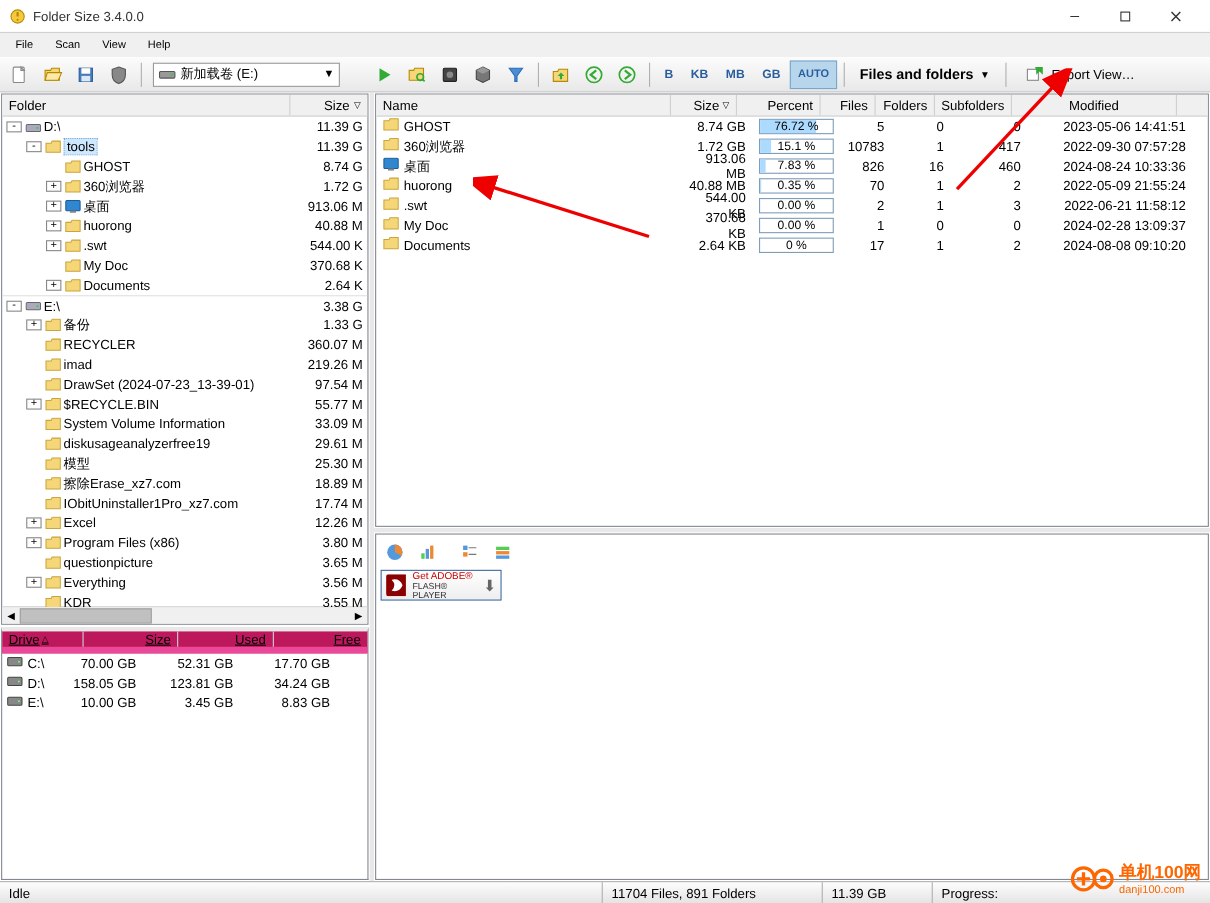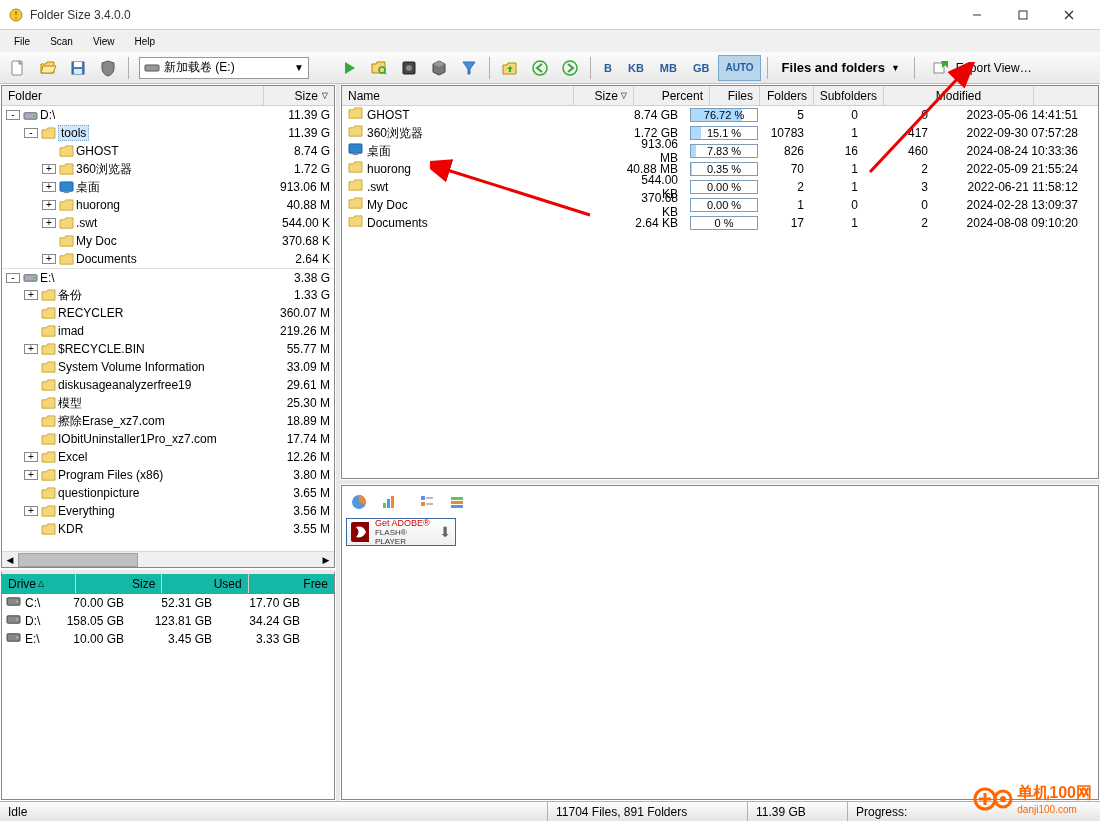--- a/index.html
+++ b/index.html
@@ -49,21 +49,21 @@
 .row .lbl { display:flex; align-items:center; overflow:hidden; }
 .row .sz { margin-left:auto; padding-right:4px; text-align:right; min-width:70px; }
 .row.sel .lbl-text { background:#cde8ff; border:1px dotted #7ba7ce; padding:0 2px; }
 .exp { width:14px; text-align:center; font-size:10px; cursor:pointer; display:inline-block; border:1px solid #888; height:10px; line-height:8px; margin-right:2px; background:#fff; user-select:none; }
 .exp.none { border:none; visibility:hidden; }
 .fic { width:16px; height:14px; display:inline-flex; align-items:center; justify-content:center; margin-right:2px; }
 .row.sep { border-top:1px solid #e0e0e0; }
 
 
 .drive-panel { height: 230px; border: 1px solid #828790; margin: 1px; display:flex; flex-direction:column; border-top: 4px solid #e8e8e8; }
-.drive-header { display:flex; background:#14b8a6; height:20px; border-bottom:1px solid #ec4899; }
+.drive-header { display:flex; background:#be185d; height:20px; border-bottom:6px solid #ec4899;text-decoration:underline; }
 .drive-body { flex:1; overflow:hidden; }
 .drow { display:flex; height:18px; align-items:center; font-size:12px; padding:0 4px; }
 .drow .dn { width:60px; display:flex; align-items:center; gap:4px;}
 .drow .dc { flex:1; text-align:right; padding-right:30px; }
 
 
 .right-panel { flex:1; display:flex; flex-direction:column; }
 .rlist { border:1px solid #828790; margin:1px; height:394px; display:flex; flex-direction:column; overflow:hidden; }
 .rheader { display:flex; background:#f0f0f0; height:20px; border-bottom:1px solid #d0d0d0; }
 .rh { font-size:12px; display:flex; align-items:center; padding:0 6px; border-right:1px solid #d0d0d0; cursor:pointer; }
@@ -412,20 +412,32 @@
                 <svg class="folder-ic" viewBox="0 0 16 14">
                   <path d="M1 3 L6 3 L7 1 L15 1 L15 12 L1 12 Z" fill="#f5d77a" stroke="#c9a53a"></path>
                 </svg>
               </span>
               <span class="lbl-text">imad</span>
             </div>
             <div class="sz">219.26 M</div>
           </div>
           <div class="row">
             <div class="lbl" style="padding-left:22px">
+              <span class="exp none">+</span>
+              <span class="fic">
+                <svg class="folder-ic" viewBox="0 0 16 14">
+                  <path d="M1 3 L6 3 L7 1 L15 1 L15 12 L1 12 Z" fill="#f5d77a" stroke="#c9a53a"></path>
+                </svg>
+              </span>
+              <span class="lbl-text">DrawSet (2024-07-23_13-39-01)</span>
+            </div>
+            <div class="sz">97.54 M</div>
+          </div>
+          <div class="row">
+            <div class="lbl" style="padding-left:22px">
               <span class="exp">+</span>
               <span class="fic">
                 <svg class="folder-ic" viewBox="0 0 16 14">
                   <path d="M1 3 L6 3 L7 1 L15 1 L15 12 L1 12 Z" fill="#f5d77a" stroke="#c9a53a"></path>
                 </svg>
               </span>
               <span class="lbl-text">$RECYCLE.BIN</span>
             </div>
             <div class="sz">55.77 M</div>
           </div>
@@ -587,30 +599,30 @@
             <div class="dc">123.81 GB</div>
             <div class="dc">34.24 GB</div>
           </div>
           <div class="drow">
             <div class="dn"><span><svg class="drive-ic" viewBox="0 0 16 14">
                   <rect x="1" y="3" width="14" height="8" fill="#888" stroke="#444" rx="1"></rect>
                   <circle cx="12" cy="7" r="1" fill="#6f6"></circle>
                 </svg></span>E:\</div>
             <div class="dc">10.00 GB</div>
             <div class="dc">3.45 GB</div>
-            <div class="dc">3.33 GB</div>
+            <div class="dc">8.83 GB</div>
           </div>
         </div>
     </div>
   </div>
 
   <div class="right-panel">
     <div class="rlist">
       <div class="rheader">
-        <div class="rh" style="width:232px">Name</div>
+        <div class="rh" style="width:268px">Name</div>
         <div class="rh right" style="width:60px">
             <span>Size</span>
             <span style="font-size:8px;margin-left:3px">▽</span>
           </div>
         <div class="rh right" style="width:76px">Percent</div>
         <div class="rh right" style="width:50px">Files</div>
         <div class="rh right" style="width:54px">Folders</div>
         <div class="rh right" style="width:70px">Subfolders</div>
         <div class="rh" style="width:150px; justify-content:center">Modified</div>
       </div>

